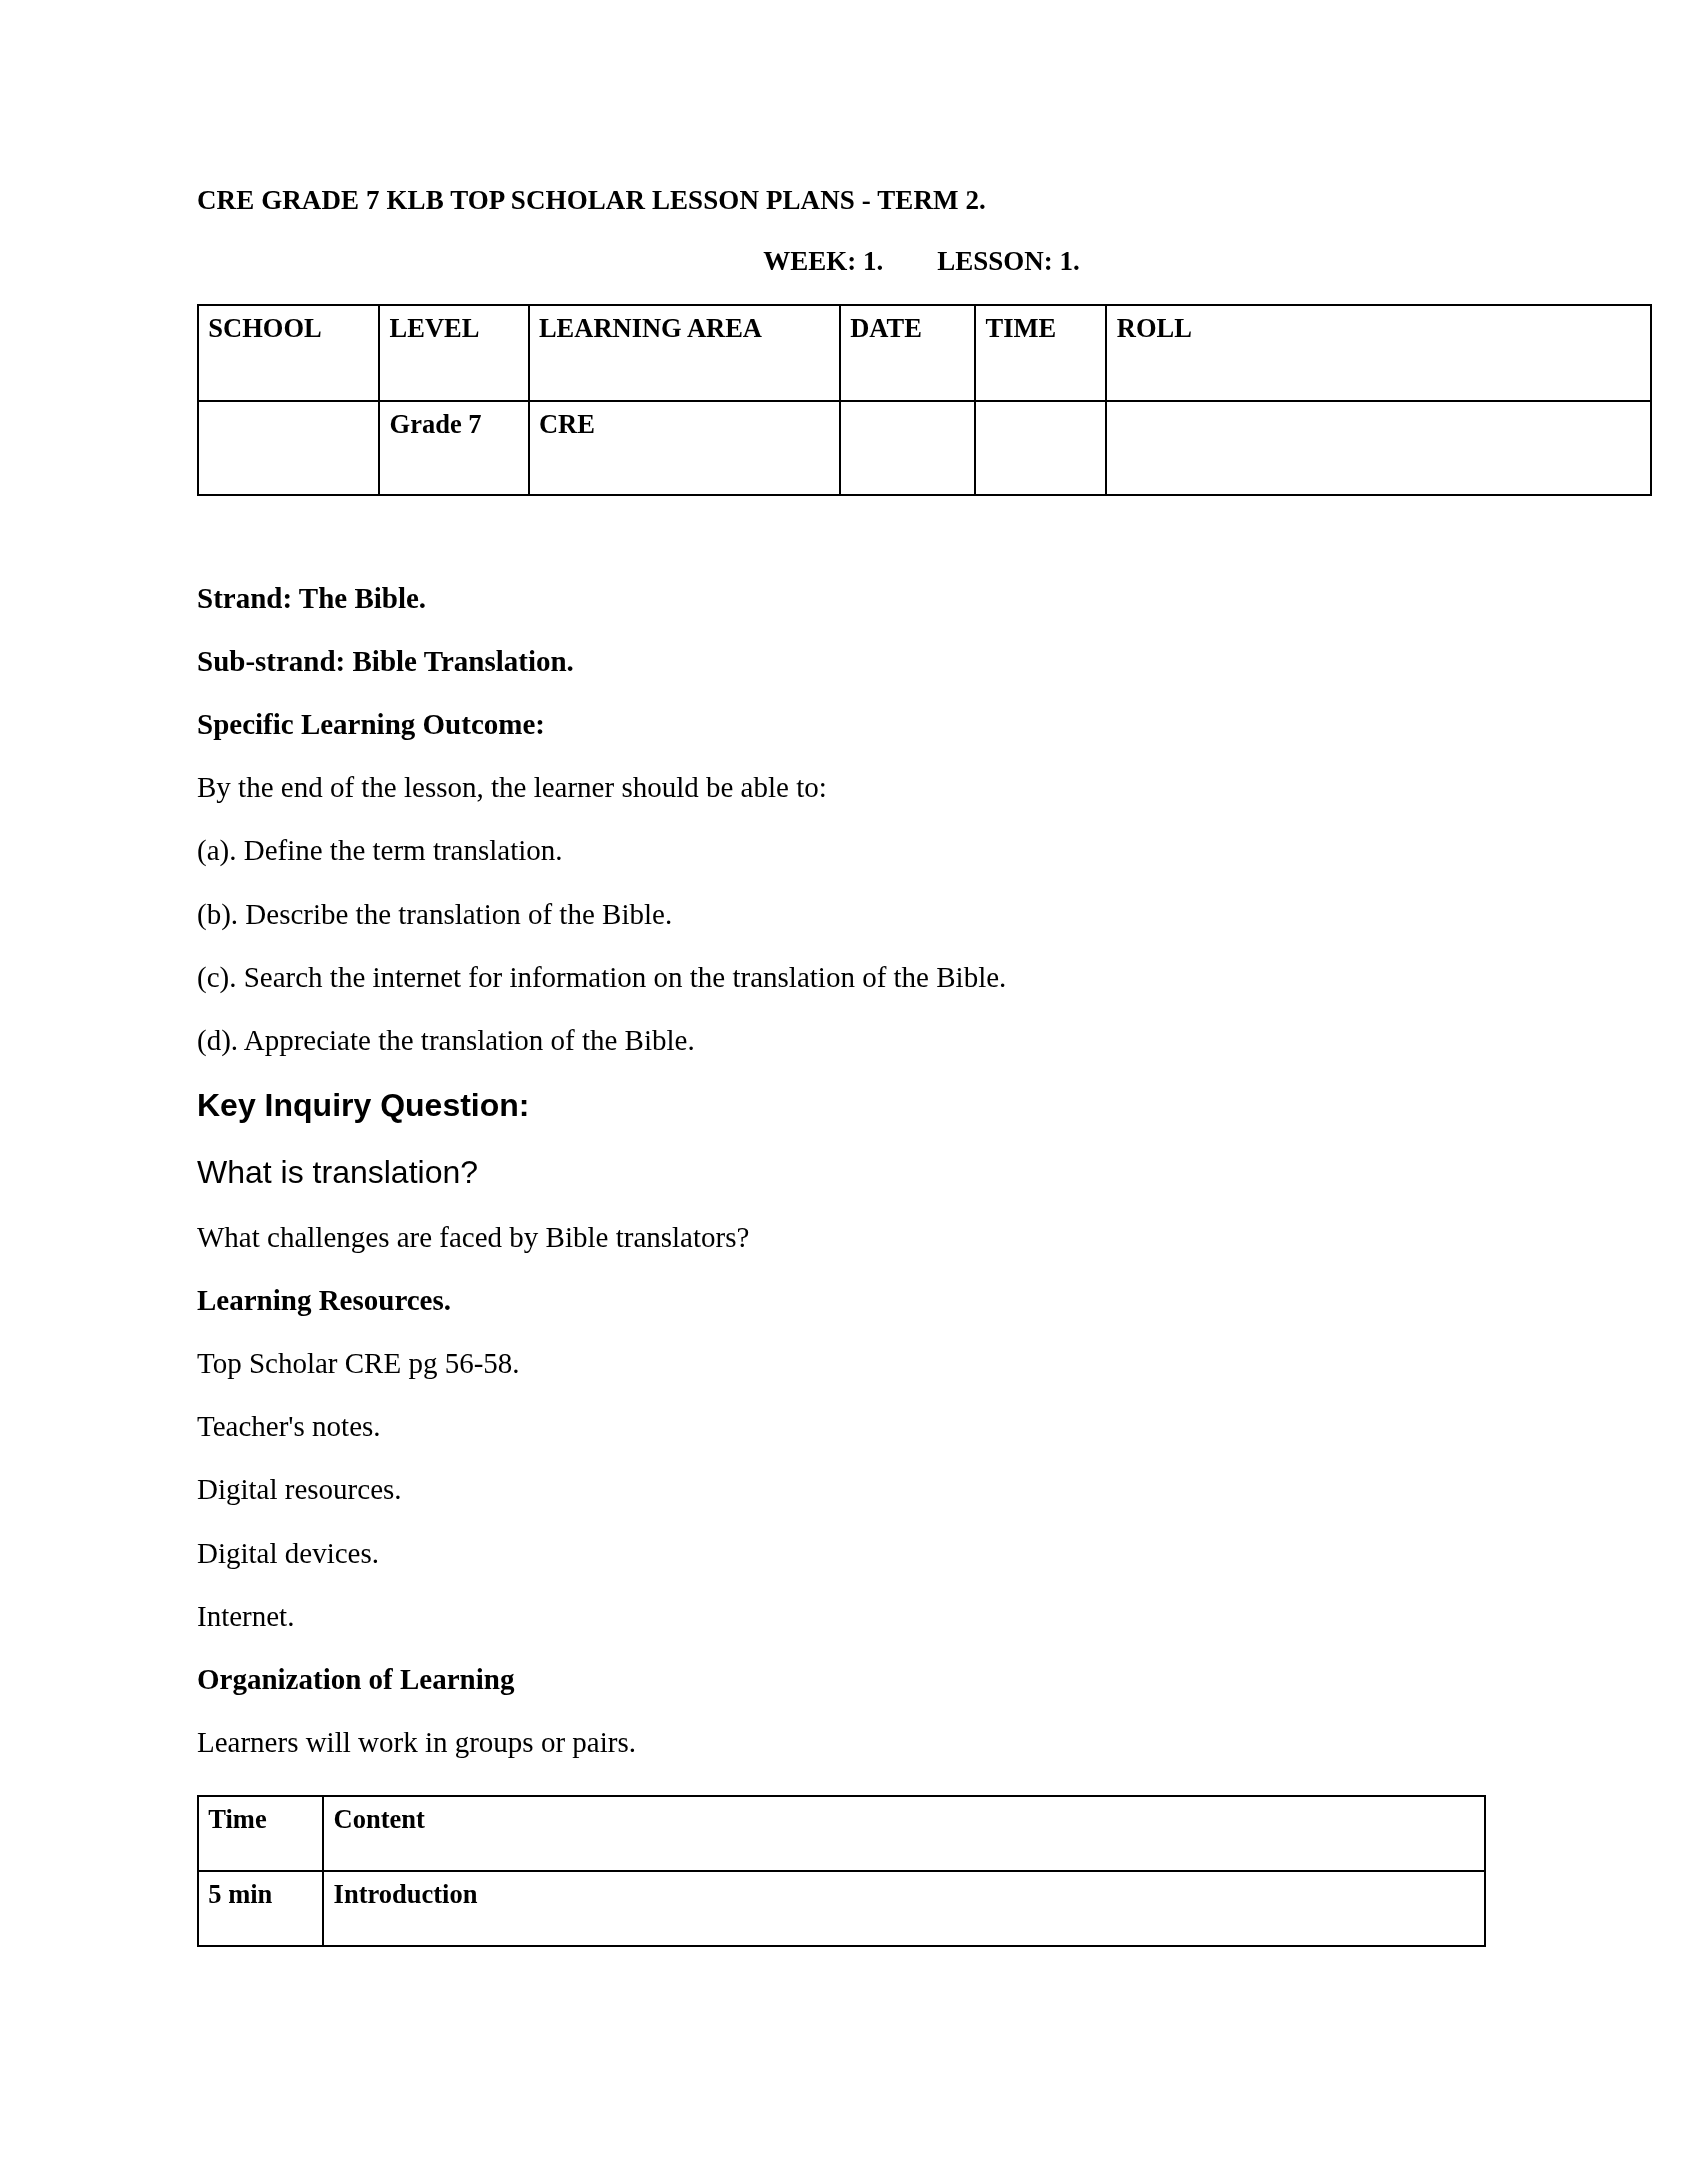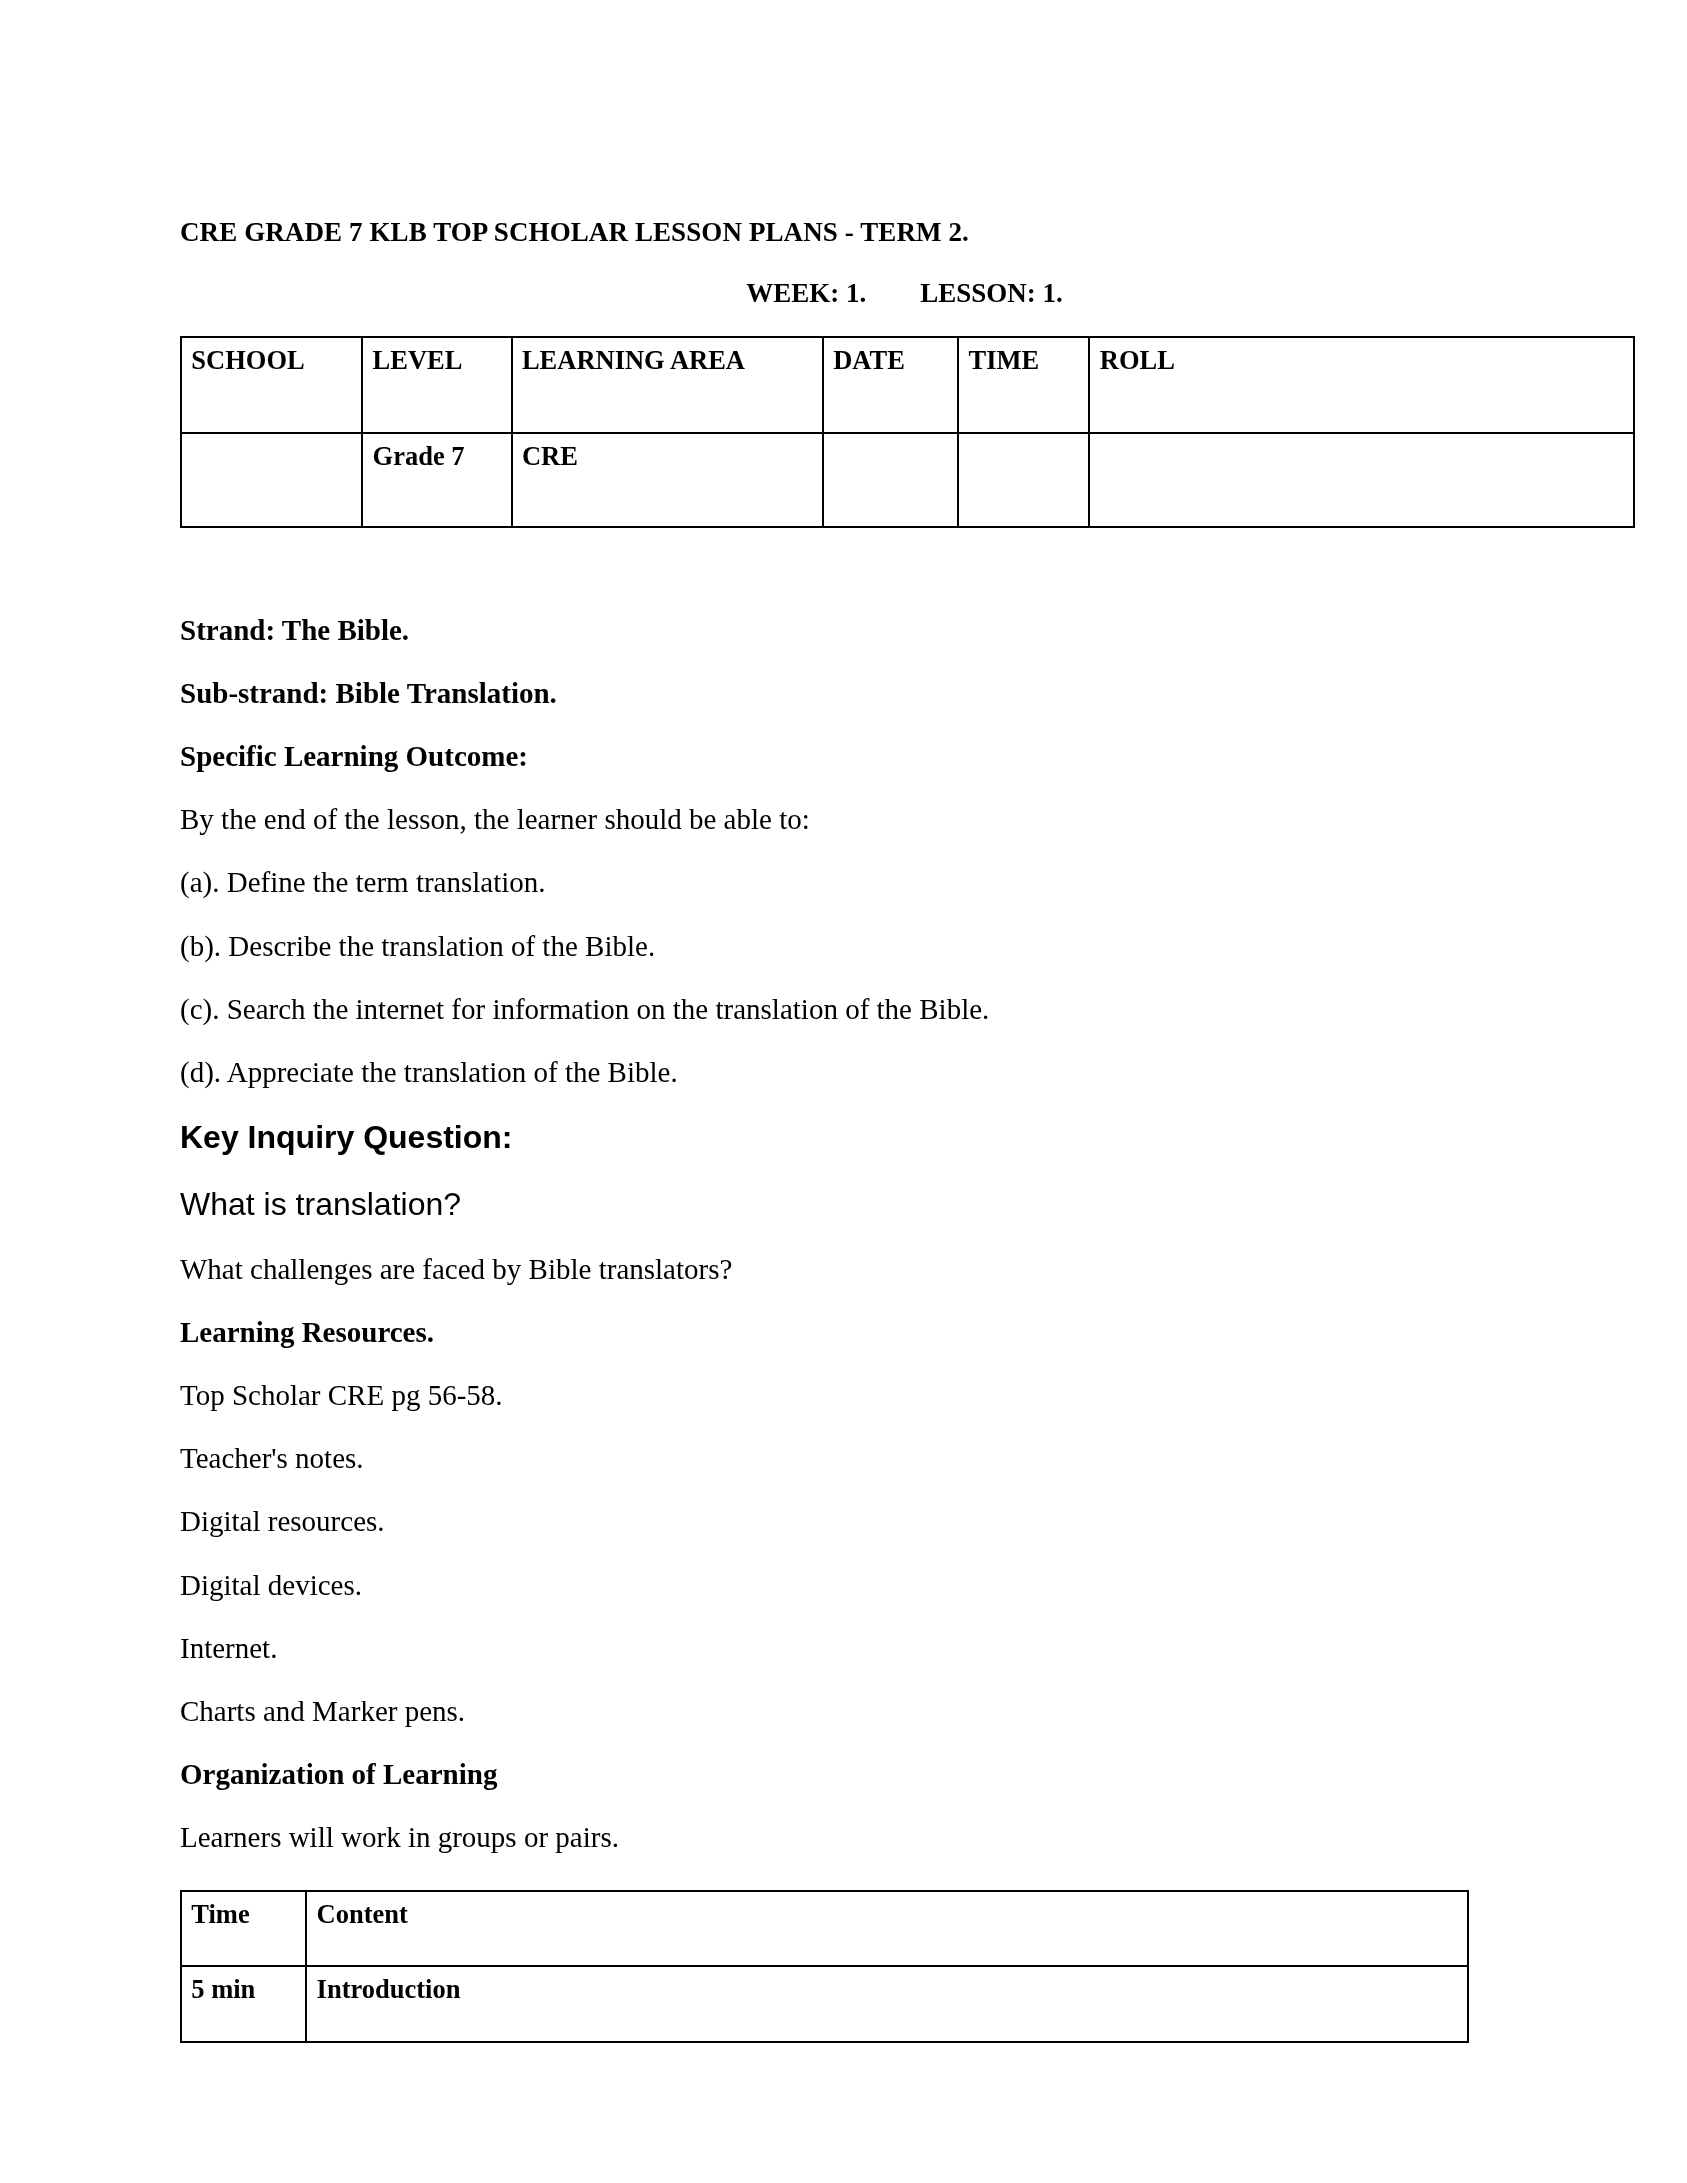--- a/index.html
+++ b/index.html
@@ -16,24 +16,23 @@
     position: relative;
     width: 1687px;
     height: 2183px;
     background: #ffffff;
     box-sizing: border-box;
     padding: 0;
     overflow: hidden;
   }
   .content {
     position: absolute;
-    left: 180px;
+    left: 197px;
     top: 185px;
     width: 1449px;
-    margin-top: 32px;
   }
 
   
   .serif      { font-family: "Liberation Serif", "DejaVu Serif", serif; }
   .sans       { font-family: "Liberation Sans", "DejaVu Sans", sans-serif; }
 
   .doc-title {
     font-size: 27px;
     font-weight: bold;
     letter-spacing: 0.1px;
@@ -153,21 +152,20 @@
 
     <p class="para serif">What challenges are faced by Bible translators?</p>
 
     <p class="para serif bold">Learning Resources.</p>
 
     <p class="para serif">Top Scholar CRE pg 56-58.</p>
     <p class="para serif">Teacher's notes.</p>
     <p class="para serif">Digital resources.</p>
     <p class="para serif">Digital devices.</p>
     <p class="para serif">Internet.</p>
-    <p class="para serif">Charts and Marker pens.</p>
 
     <p class="para serif bold">Organization of Learning</p>
 
     <p class="para serif">Learners will work in groups or pairs.</p>
 
     <div class="gap-before-table2"></div>
 
     <table class="grid table-plan">
       <tbody>
         <tr>

